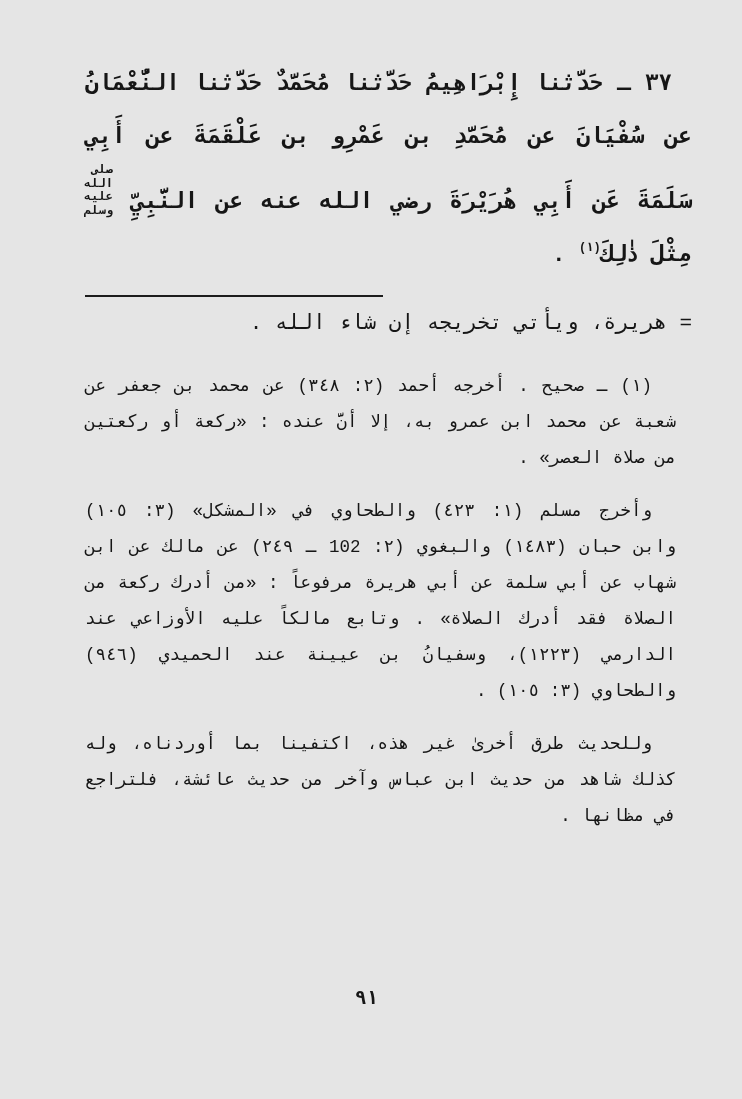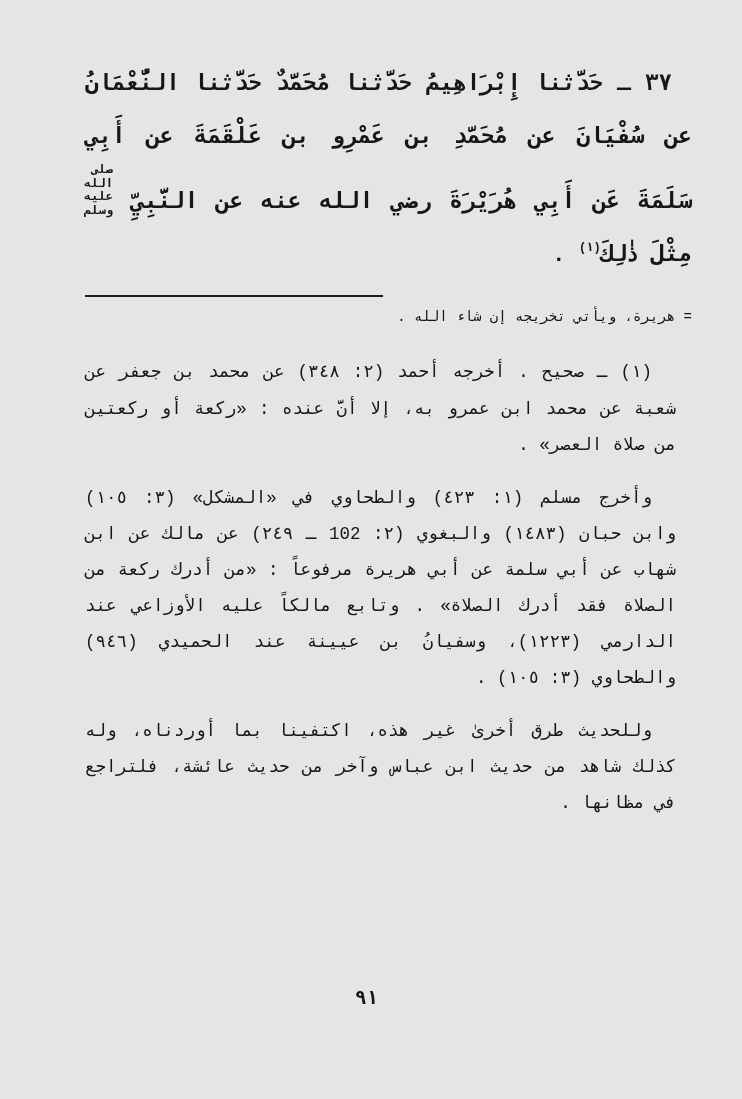--- a/index.html
+++ b/index.html
@@ -47,21 +47,21 @@
   }
   
   .divider {
     width: 298px;
     height: 0;
     border-top: 2px solid #1c1c1c;
     margin: 13px auto 0 0;
   }
   .continuation {
     margin: 7px 0 0 0;
-    font-size: 14px;
+    font-size: 21px;
     font-weight: 500;
     line-height: 1.9;
     text-align: right;
   }
   .footnotes {
     margin-top: 24px;
     font-size: 17.5px;
     font-weight: 500;
     line-height: 2.06;
     text-align: justify;

